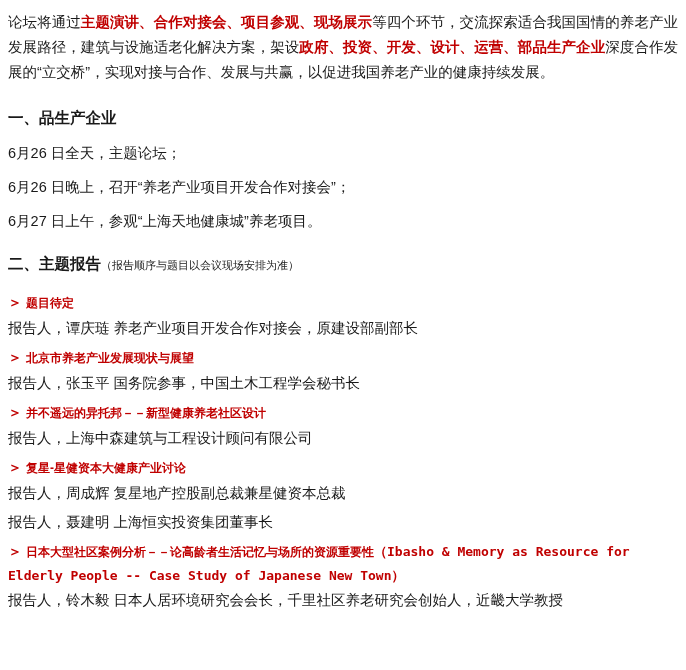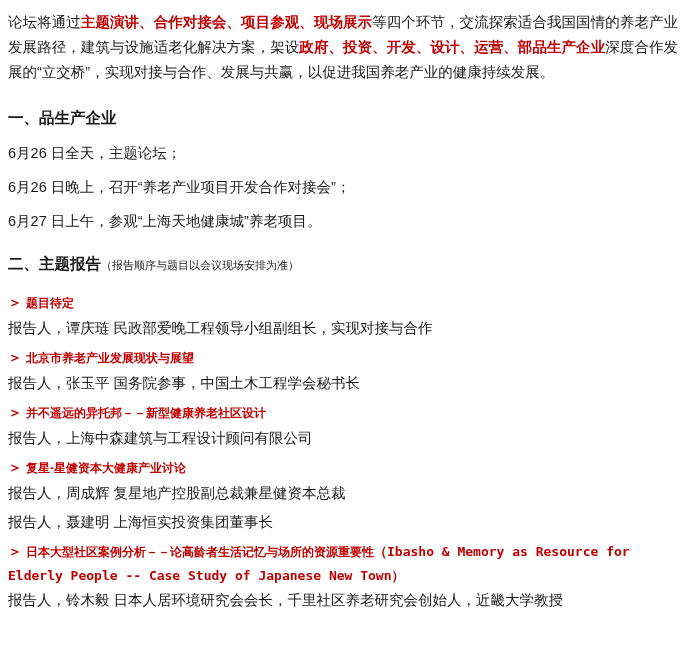--- a/index.html
+++ b/index.html
@@ -100,21 +100,21 @@
   <p class="agenda">6月27 日上午，参观“上海天地健康城”养老项目。</p>
 
   <h2 class="section">
     <span>二、主题报告</span><span class="note">（报告顺序与题目以会议现场安排为准）</span>
   </h2>
 
   <div class="talk">
     <span class="arrow">＞</span><span class="talk-title">题目待定</span>
   </div>
   <p class="speaker">
-    <span class="sp-label">报告人，</span><span>谭庆琏  民政部爱晚工程领导小组副组长，实现对接与合作</span>
+    <span class="sp-label">报告人，</span><span>谭庆琏  养老产业项目开发合作对接会，原建设部副部长</span>
   </p>
 
   <div class="talk">
     <span class="arrow">＞</span><span class="talk-title">北京市养老产业发展现状与展望</span>
   </div>
   <p class="speaker">
     <span class="sp-label">报告人，</span><span>张玉平  国务院参事，中国土木工程学会秘书长</span>
   </p>
 
   <div class="talk">

